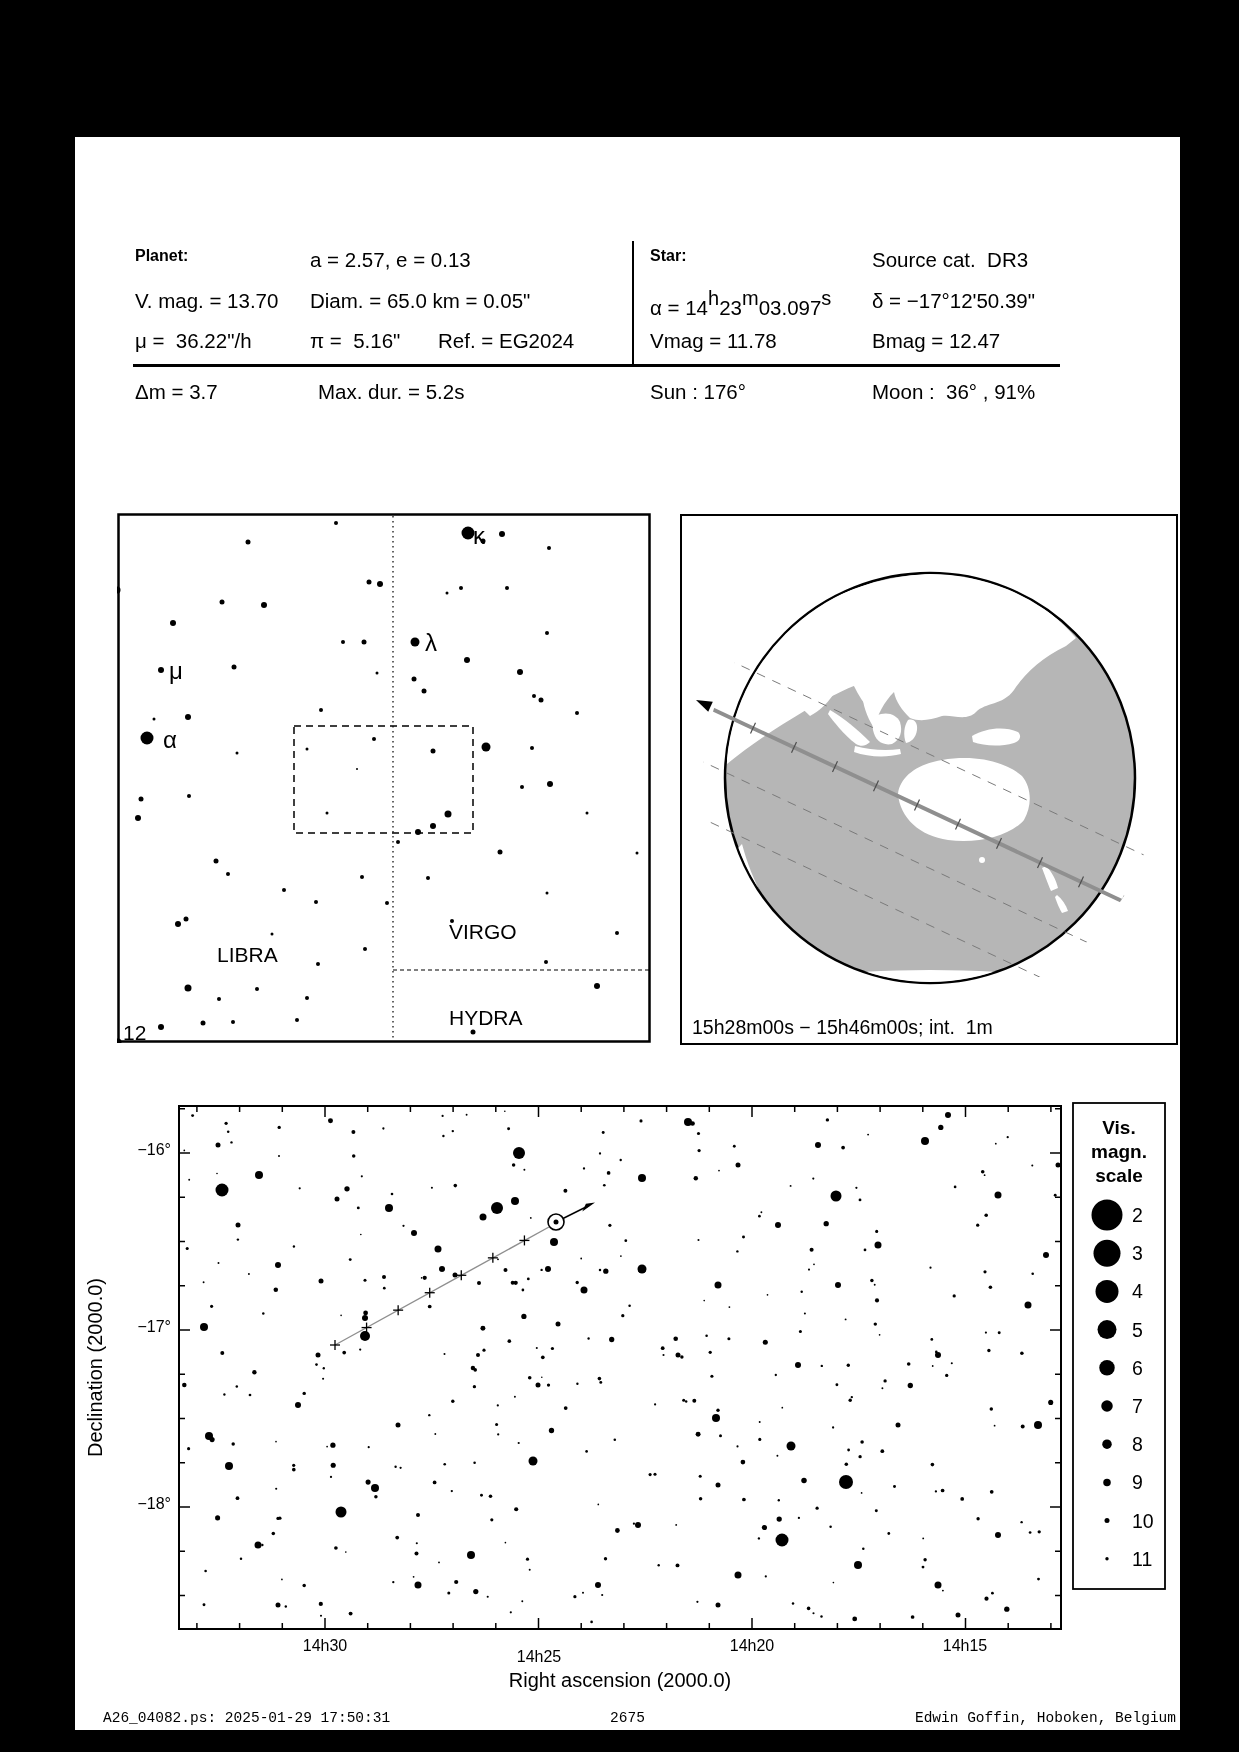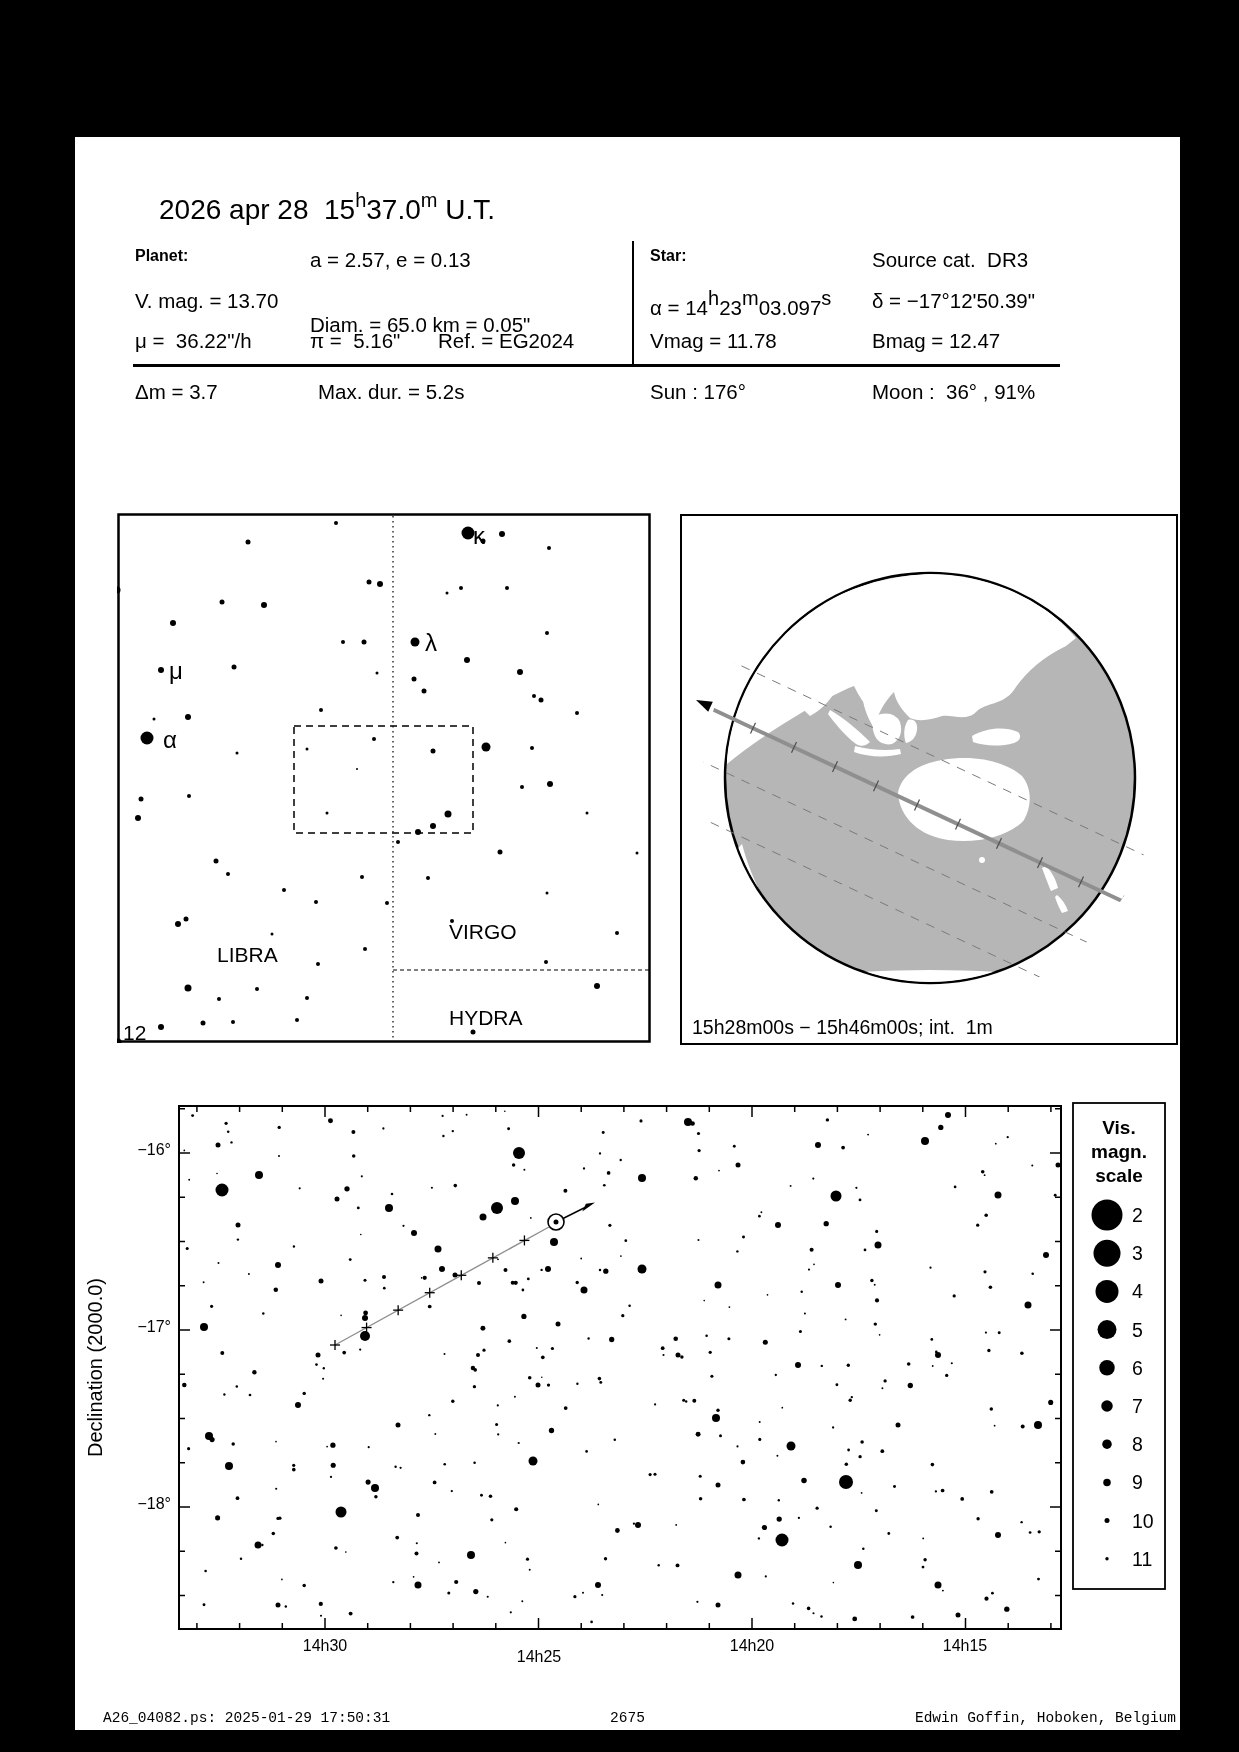--- a/index.html
+++ b/index.html
@@ -18,29 +18,28 @@
   .ticklbl{font-size:16px;white-space:pre;}
   .axislbl{font-size:20px;}
   .footer{font-family:"Liberation Mono","DejaVu Sans Mono",monospace;font-size:14.5px;white-space:pre;}
   svg text{font-family:"Liberation Sans",sans-serif;}
 </style>
 </head>
 <body>
 
 <div class="page">
 
-  <div class="abs subtitle" style="left:84px;top:54px;"><span>2026 apr 28  15</span><sup>h</sup><span>37.0</span><sup>m</sup><span> U.T.</span></div>
 
   <div class="abs info b" style="left:60px;top:110px;">Planet:</div>
   <div class="abs info" style="left:235px;top:111px;text-align:right;">a = 2.57, e = 0.13</div>
   <div class="abs info b" style="left:575px;top:110px;">Star:</div>
   <div class="abs info" style="left:797px;top:111px;">Source cat.  DR3</div>
 
   <div class="abs info" style="left:60px;top:152px;">V. mag. = 13.70</div>
-  <div class="abs info" style="left:235px;top:152px;margin-top:24px;">Diam. = 65.0 km = 0.05"</div>
+  <div class="abs info" style="left:235px;top:152px;">Diam. = 65.0 km = 0.05"</div>
   <div class="abs info ra" style="left:575px;top:152px;"><span>α = 14</span><sup>h</sup><span>23</span><sup>m</sup><span>03.097</span><sup>s</sup></div>
   <div class="abs info" style="left:797px;top:152px;">δ = −17°12'50.39"</div>
 
   <div class="abs info" style="left:60px;top:192px;">μ =  36.22"/h</div>
   <div class="abs info" style="left:235px;top:192px;">π =  5.16"</div>
   <div class="abs info" style="left:363px;top:192px;">Ref. = EG2024</div>
   <div class="abs info" style="left:575px;top:192px;">Vmag = 11.78</div>
   <div class="abs info" style="left:797px;top:192px;">Bmag = 12.47</div>
 
   <div class="rule" style="left:58px;top:227px;width:927px;height:2.5px;"></div>
@@ -698,20 +697,21 @@
 
   <div class="abs ticklbl" style="left:30px;top:1004px;width:66px;text-align:right;">−16°</div>
   <div class="abs ticklbl" style="left:30px;top:1181px;width:66px;text-align:right;">−17°</div>
   <div class="abs ticklbl" style="left:30px;top:1358px;width:66px;text-align:right;">−18°</div>
 
   <div class="abs ticklbl" style="left:250px;top:1500px;transform:translateX(-50%);">14h30</div>
   <div class="abs ticklbl" style="left:464px;top:1500px;transform:translateX(-50%);margin-top:11px;">14h25</div>
   <div class="abs ticklbl" style="left:677px;top:1500px;transform:translateX(-50%);">14h20</div>
   <div class="abs ticklbl" style="left:890px;top:1500px;transform:translateX(-50%);">14h15</div>
 
+  <div class="abs axislbl" style="left:103px;top:1532px;width:884px;text-align:center;">Right ascension (2000.0)</div>
   <div class="abs axislbl" style="left:-130px;top:1219px;width:300px;text-align:center;transform:rotate(-90deg);">Declination (2000.0)</div>
 
   <svg id="legend-svg" class="abs" style="left:997px;top:965px;" width="94" height="488" viewBox="0 0 94 488">
       <rect x="1" y="1" width="92" height="486" fill="none" stroke="#000" stroke-width="1.8"></rect>
       <text x="47" y="32" text-anchor="middle" font-size="19" font-weight="bold" fill="#000">Vis.</text>
       <text x="47" y="56" text-anchor="middle" font-size="19" font-weight="bold" fill="#000">magn.</text>
       <text x="47" y="80" text-anchor="middle" font-size="19" font-weight="bold" fill="#000">scale</text>
       <circle cx="35" cy="113" r="15.5" fill="#000"></circle>
       <text x="60" y="120" font-size="19.5" fill="#000">2</text>
       <circle cx="35" cy="151.2" r="13.5" fill="#000"></circle>

